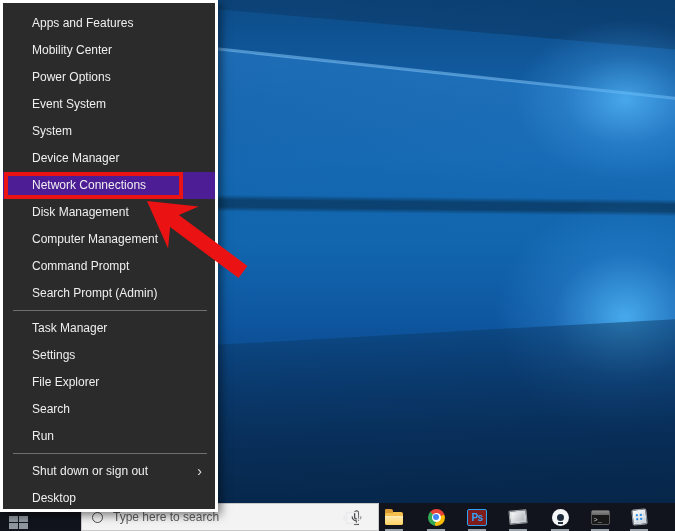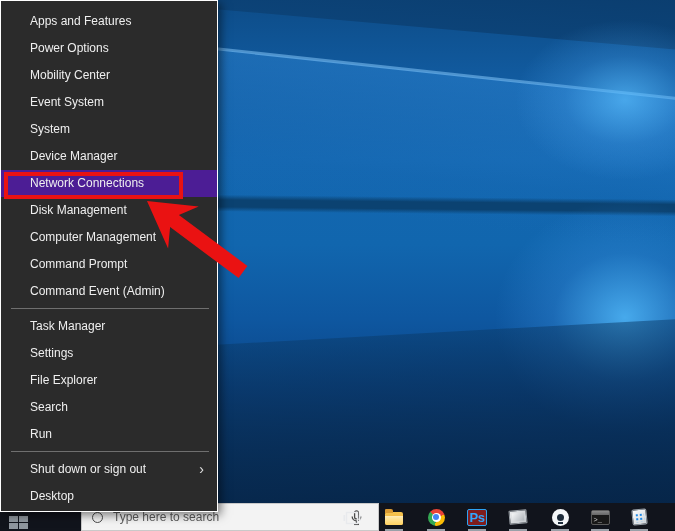--- a/index.html
+++ b/index.html
@@ -31,36 +31,36 @@
   .tb-icon { position:absolute; top:4px; width:20px; height:20px; display:flex; align-items:center; justify-content:center; cursor:pointer; }
   .tb-underline { position:absolute; bottom:0; height:2px; width:18px; background:#9aa1a9; }
 
   .folder { width:18px; height:13px; background:linear-gradient(180deg,#f6c44f,#eeb03c); border-radius:2px; position:relative; margin-top:3px; }
   .folder::before { content:""; position:absolute; left:0; top:-3px; width:8px; height:4px; background:#d99a33; border-radius:1px 2px 0 0; }
   .folder::after { content:""; position:absolute; left:0; bottom:0; width:18px; height:8px; background:linear-gradient(180deg,#ffe9a8,#ffd161); border-radius:0 0 2px 2px; border-top:1px solid #fff8; }
   .chrome { width:17px; height:17px; border-radius:50%; position:relative;
     background:conic-gradient(from -50deg,#ea4335 0 120deg,#fbbc05 120deg 240deg,#34a853 240deg 360deg); }
   .chrome::before { content:""; position:absolute; left:4px; top:4px; width:9px; height:9px; border-radius:50%; background:#fff; }
   .chrome::after { content:""; position:absolute; left:5.5px; top:5.5px; width:6px; height:6px; border-radius:50%; background:#4285f4; }
-  .ps { width:35px; height:17px; background:#7f1d1d; border:1.5px solid #2ea3f2; border-radius:2px; color:#31a8ff; font-size:13px; font-weight:bold; display:flex; align-items:center; justify-content:center; letter-spacing:-0.5px; }
+  .ps { width:35px; height:17px; background:#7f1d1d; border:1.5px solid #2ea3f2; border-radius:2px; color:#31a8ff; font-size:10px; font-weight:bold; display:flex; align-items:center; justify-content:center; letter-spacing:-0.5px; }
   .photos { width:18px; height:14px; background:linear-gradient(135deg,#e8eaec,#c2c7cc); border:1px solid #9aa0a6; border-radius:1px; transform:rotate(-5deg); position:relative; }
   .photos::after { content:""; position:absolute; left:2px; top:2px; right:2px; bottom:2px; background:linear-gradient(135deg,#f7f8f9,#aeb4ba); }
   .cam { width:17px; height:17px; background:#f4f6f8; border-radius:50%; display:flex; align-items:center; justify-content:center; }
   .cam-inner { width:7px; height:7px; border-radius:50%; background:#1d2b3a; position:relative; }
   .cam-inner::after { content:""; position:absolute; left:1px; bottom:-3px; width:5px; height:2px; background:#1d2b3a; }
   .term { width:19px; height:15px; background:#181818; border:1px solid #5a5a5a; border-radius:2px; position:relative; }
   .term::before { content:""; position:absolute; left:0; top:0; right:0; height:4px; background:linear-gradient(180deg,#8a8a8a,#666); }
   .term-prompt { position:absolute; left:2px; top:5px; color:#cfcfcf; font-size:7px; font-family:"Liberation Mono",monospace; line-height:8px; }
   .notes { width:15px; height:16px; background:linear-gradient(145deg,#fdfdfd,#ccd2d7); border:1px solid #98a0a8; border-radius:2px; transform:rotate(-6deg); position:relative; }
   .notes::after { content:""; position:absolute; left:2px; top:3px; width:9px; height:9px;
     background-image:radial-gradient(circle,#1e88e5 1px,transparent 1.4px); background-size:4px 4px; }
   .taskview { margin-top:1px; }
 
   
-  .wx-menu { position:absolute; left:0; top:0; width:218px; height:512px; background:#2b2b2b; border:1px solid #ffffff; box-shadow:3px 3px 9px rgba(0,0,0,.5); padding-top:7px; z-index:10; }
+  .wx-menu { position:absolute; left:0; top:0; width:218px; height:512px; background:#2b2b2b; border:3px solid #ffffff; box-shadow:3px 3px 9px rgba(0,0,0,.5); padding-top:7px; z-index:10; }
   .menu-item { height:27px; line-height:27px; padding-left:29px; font-size:12px; color:#efefef; position:relative; cursor:default; white-space:nowrap; }
   .menu-item.hover { background:#4c1d95; }
   .separator { border-top:1px solid #6f6f6f; margin:3px 8px 4px 10px; height:0; }
   .chevron { position:absolute; right:13px; top:0; font-size:14px; color:#e0e0e0; }
 
   
   .anno-rect { position:absolute; left:4px; top:172px; width:179px; height:27px; border:4px solid #ea1212; z-index:20; pointer-events:none; }
   .anno-arrow { position:absolute; inset:0; z-index:20; pointer-events:none; }
 </style>
 </head>
@@ -141,30 +141,30 @@
     <div class="tb-underline" style="left:427px;"></div>
     <div class="tb-underline" style="left:468px;"></div>
     <div class="tb-underline" style="left:509px;"></div>
     <div class="tb-underline" style="left:551px;"></div>
     <div class="tb-underline" style="left:591px;"></div>
     <div class="tb-underline" style="left:630px;"></div>
   </div>
 
   <div class="wx-menu">
     <div class="menu-item">Apps and Features</div>
+    <div class="menu-item">Mobility Center</div>
     <div class="menu-item">Power Options</div>
-    <div class="menu-item">Mobility Center</div>
     <div class="menu-item">Event System</div>
     <div class="menu-item">System</div>
     <div class="menu-item">Device Manager</div>
     <div class="menu-item hover">Network Connections</div>
     <div class="menu-item">Disk Management</div>
     <div class="menu-item">Computer Management</div>
     <div class="menu-item">Command Prompt</div>
-    <div class="menu-item">Command Event (Admin)</div>
+    <div class="menu-item">Search Prompt (Admin)</div>
     <div class="separator"></div>
     <div class="menu-item">Task Manager</div>
     <div class="menu-item">Settings</div>
     <div class="menu-item">File Explorer</div>
     <div class="menu-item">Search</div>
     <div class="menu-item">Run</div>
     <div class="separator"></div>
     <div class="menu-item">
       <span>Shut down or sign out</span>
       <span class="chevron">›</span>

